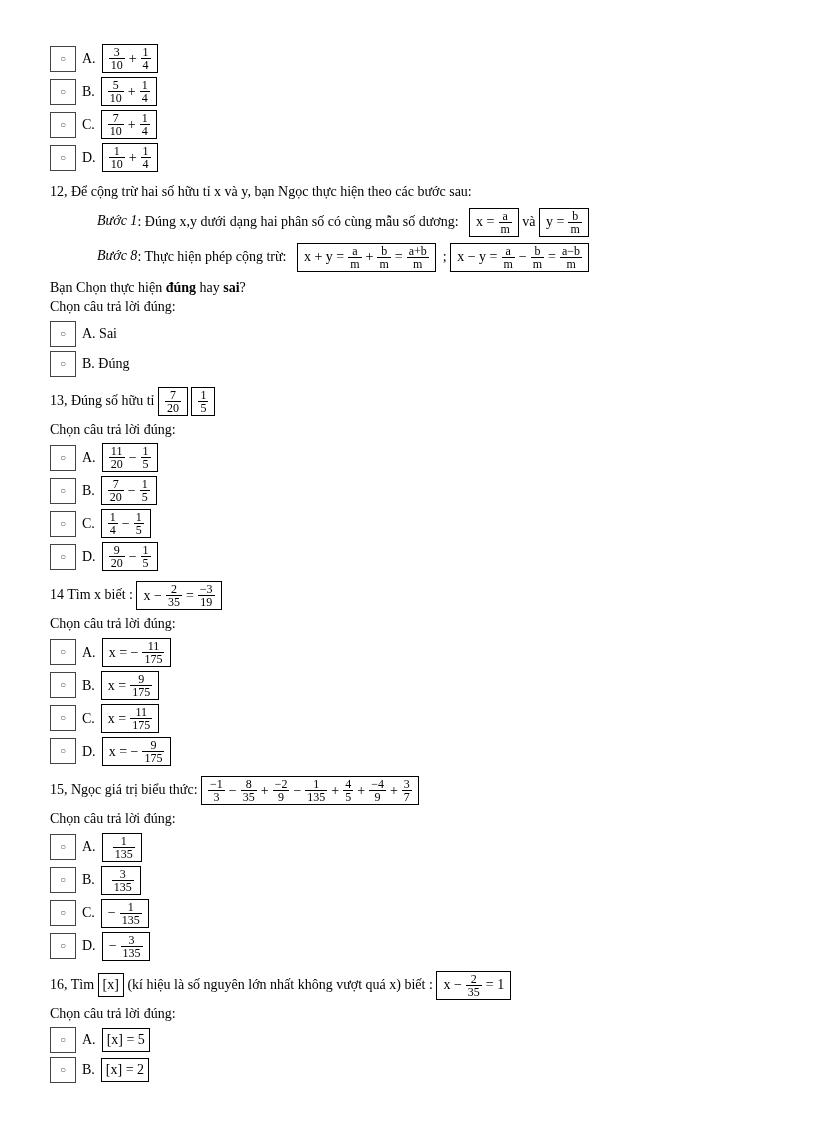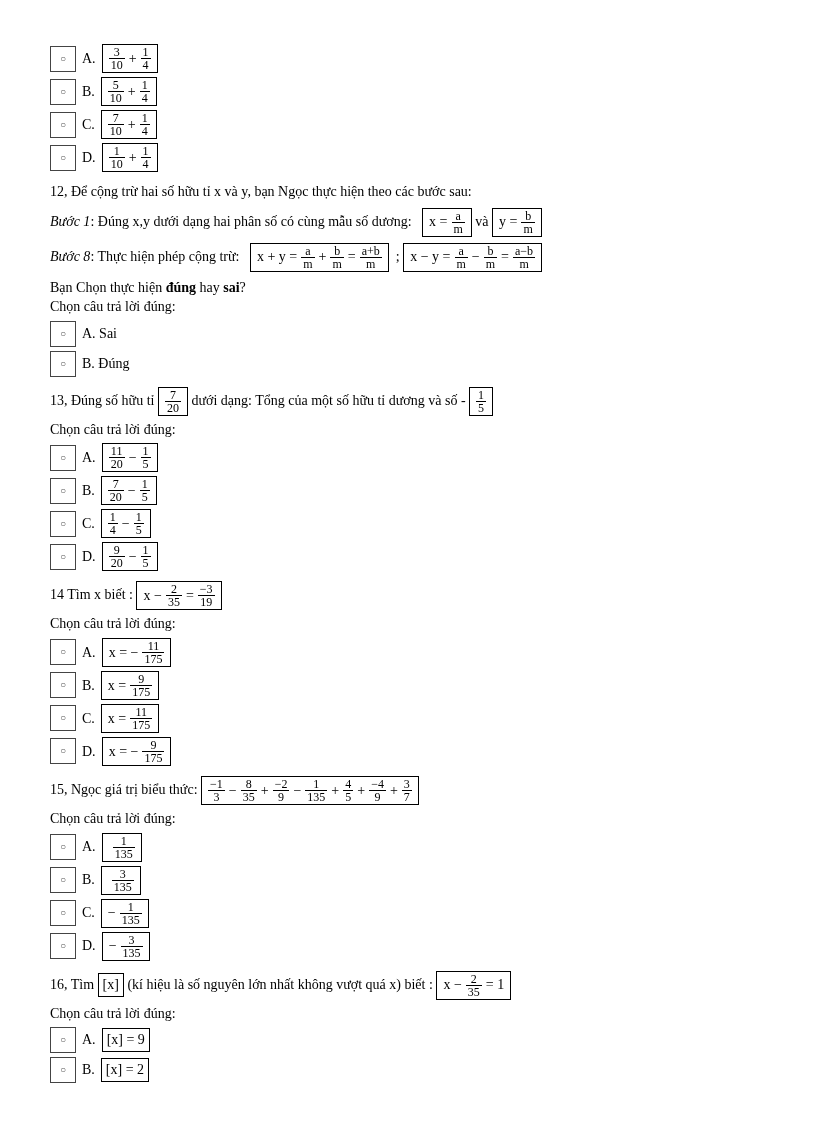--- a/index.html
+++ b/index.html
@@ -59,21 +59,21 @@
     display: inline-flex;
     align-items: center;
     vertical-align: middle;
   }
   .mathline > span {
     margin: 0 2px;
   }
   .qtext {
     margin: 10px 0 4px 0;
   }
-  .italic { font-style: italic; }
+  .italic { font-style: italic; margin-left: 47px; }
   .step { margin: 6px 0; }
 </style>
 </head>
 <body>
 
 <div>
   <div class="option">
     <span class="radio">○</span>
     <span class="label">A.</span>
     <span class="boxed mathline">
@@ -208,21 +208,20 @@
 </div>
 
 <div class="qtext">
   <span>13, Đúng số hữu tỉ </span>
   <span class="boxed mathline">
     <span class="frac">
         <span class="num">7</span>
         <span class="den">20</span>
       </span>
   </span>
-  <span>dưới dạng:      Tổng của một số hữu tỉ dương và số -</span>
   <span class="boxed mathline">
     <span class="frac">
         <span class="num">1</span>
         <span class="den">5</span>
       </span>
   </span>
 </div>
 <div>Chọn câu trả lời đúng:</div>
 <div>
   <div class="option">
@@ -448,20 +447,20 @@
         <span class="den">35</span>
       </span>
     <span>= 1</span>
   </span>
 </div>
 <div>Chọn câu trả lời đúng:</div>
 <div>
   <div class="option">
       <span class="radio">○</span>
       <span class="label">A.</span>
-    <span class="boxed">[x] = 9</span>
+    <span class="boxed">[x] = 5</span>
   </div>
   <div class="option">
       <span class="radio">○</span>
       <span class="label">B.</span>
     <span class="boxed">[x] = 2</span>
   </div>
 </div>
 
 </body></html>

